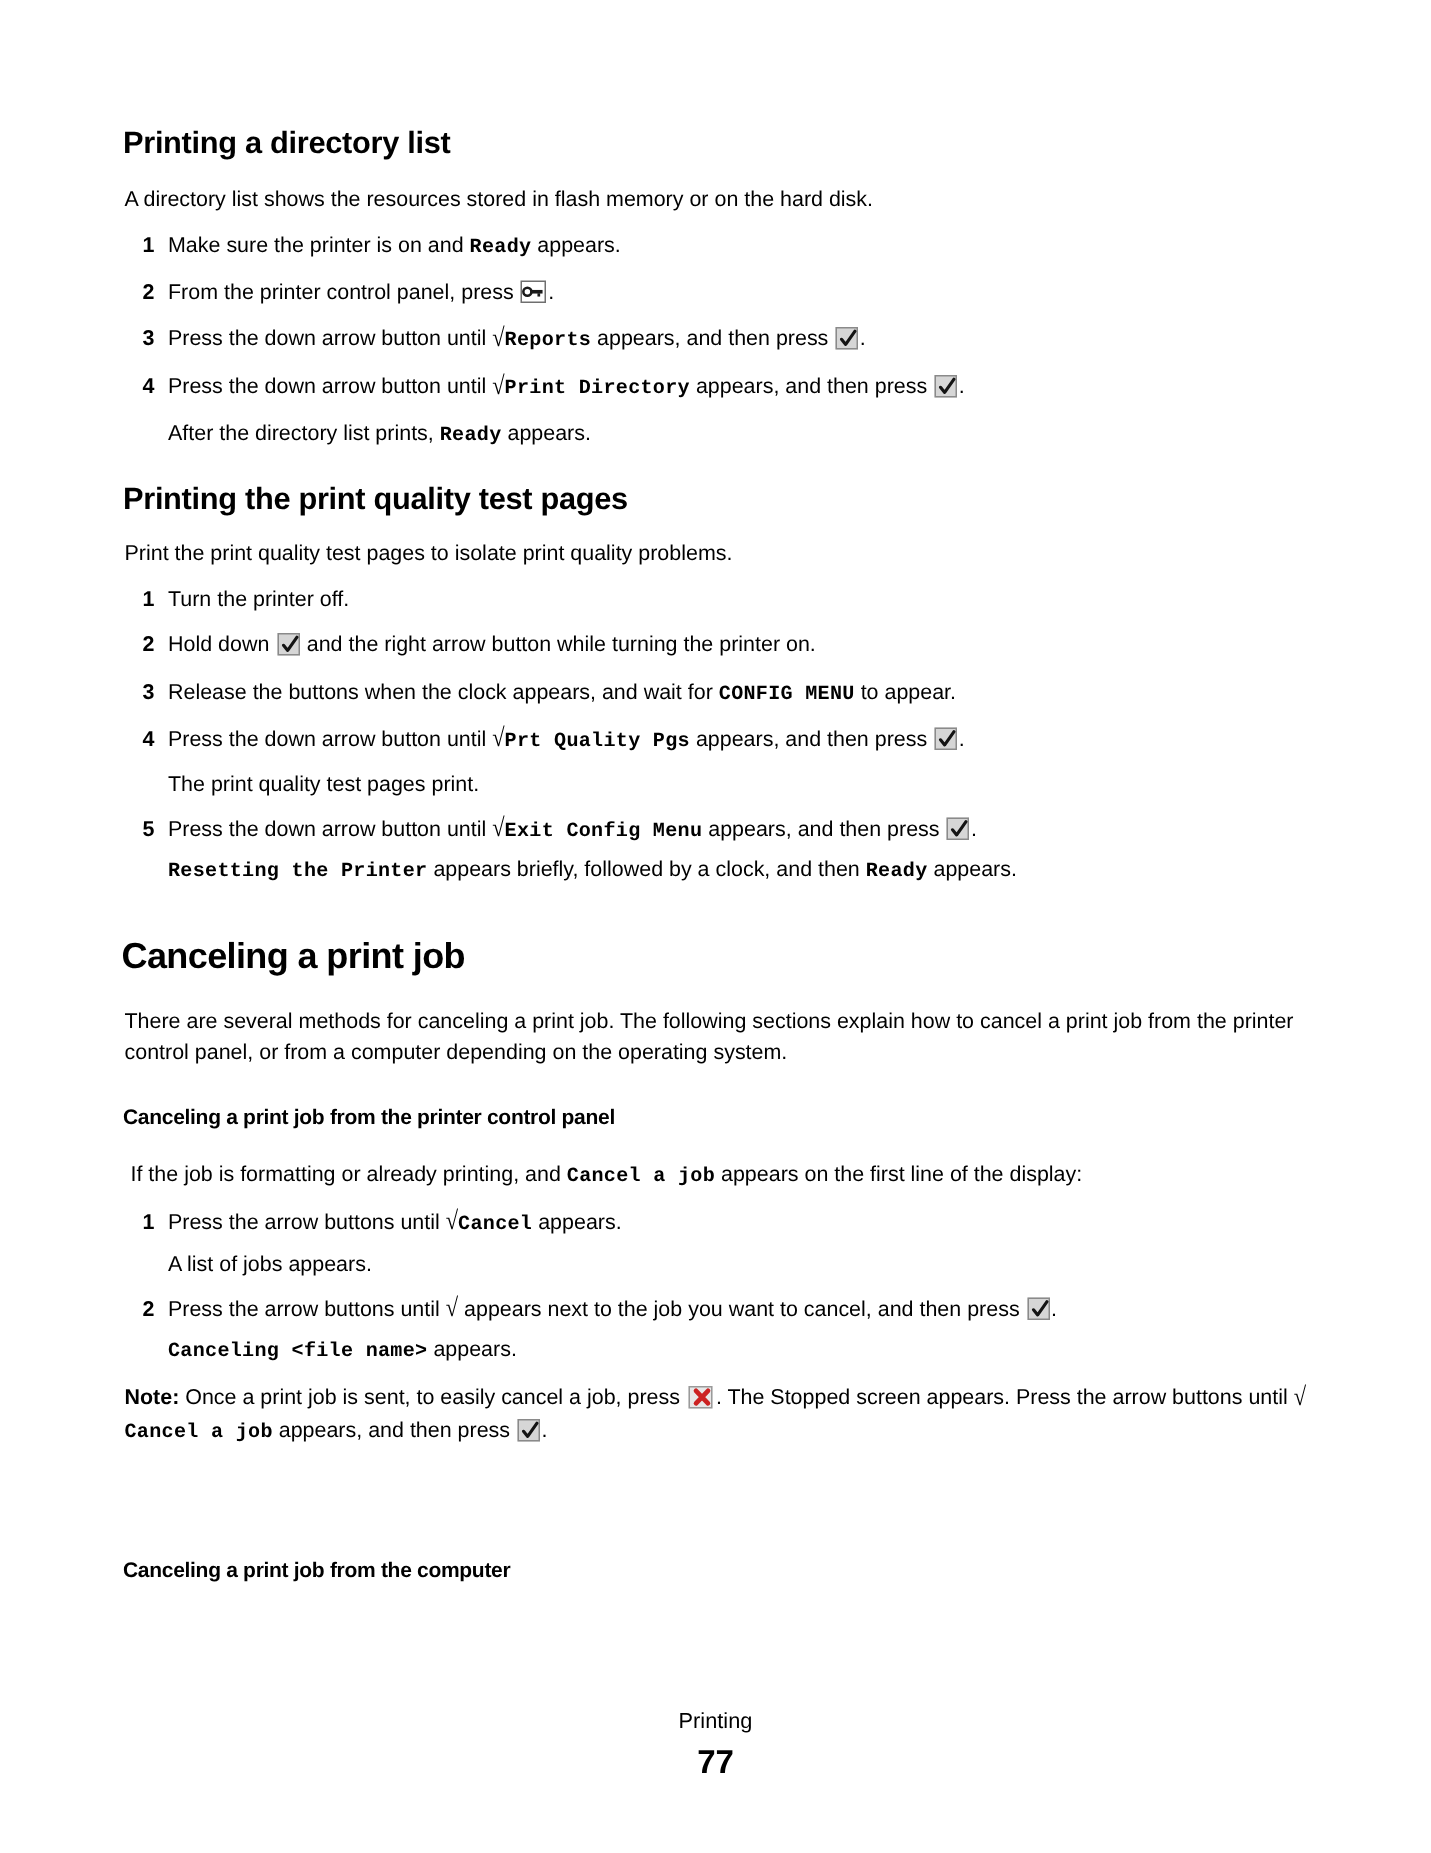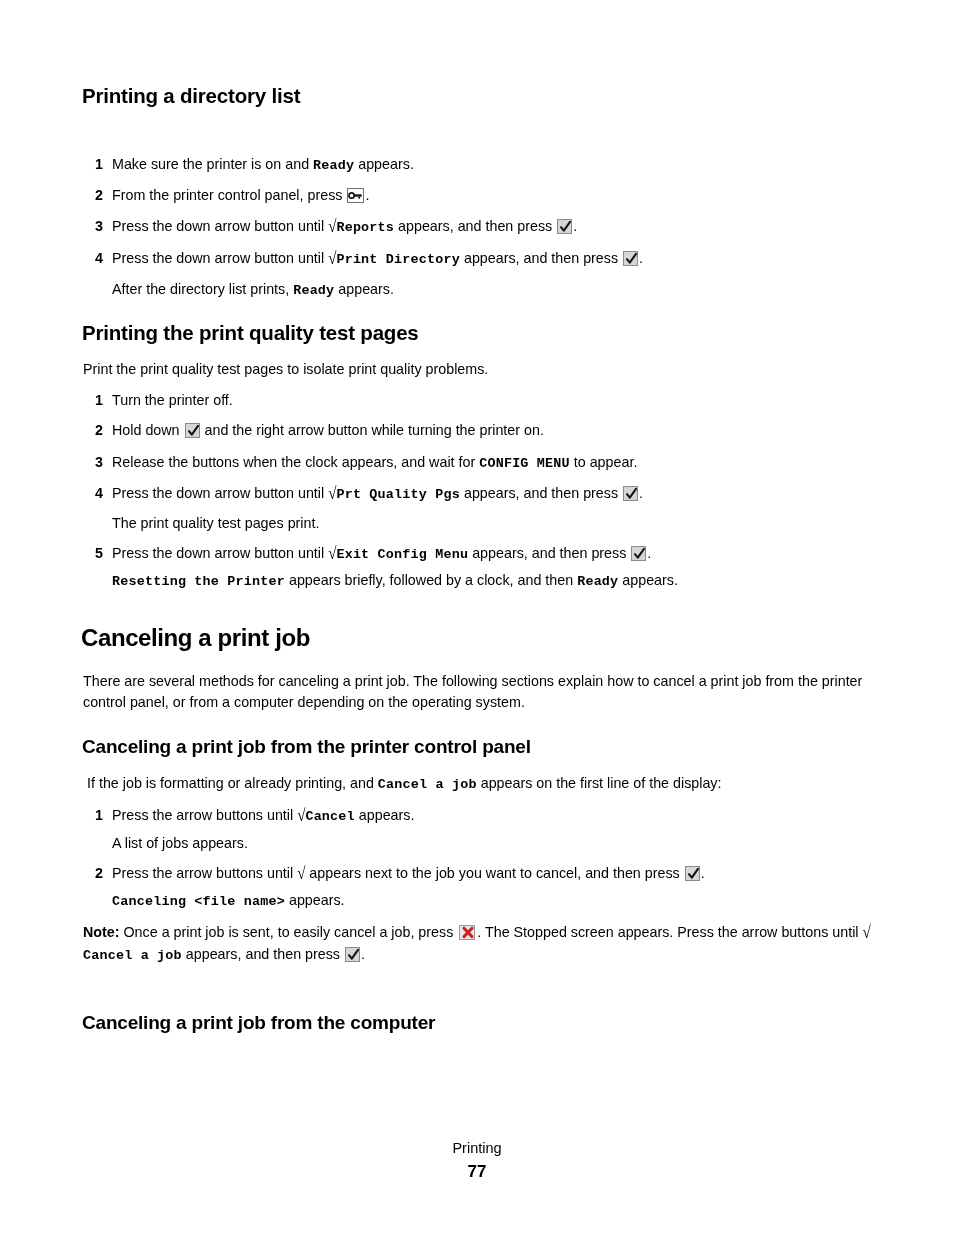--- a/index.html
+++ b/index.html
@@ -34,21 +34,21 @@
     line-height: 1.1;
   }
   .h2 {
     font-size: 20.5px;
     font-weight: bold;
     letter-spacing: -0.2px;
     margin: 0;
     line-height: 1.15;
   }
   .h3 {
-    font-size: 19px;
+    font-size: 14px;
     font-weight: bold;
     letter-spacing: -0.2px;
     margin: 0;
     line-height: 1.15;
   }
 
   
   .para {
     font-size: 14.3px;
     line-height: 1.45;
@@ -134,33 +134,34 @@
     position: absolute;
     left: 0;
     width: 954px;
     text-align: center;
   }
   .footer-label {
     font-size: 14.5px;
     line-height: 1.2;
   }
   .footer-page {
-    font-size: 17px;
+    font-size: 22px;
     font-weight: bold;
     line-height: 1.2;
     margin-top: 5px;
   }
 </style>
 </head>
 <body>
 
 <div class="page">
 
   <h2 class="h2" style="position:absolute; left:82px; top:84px;">Printing a directory list</h2>
 
+  <p class="para" style="position:absolute; left:83px; top:123px; width:790px;">A directory list shows the resources stored in flash memory or on the hard disk.</p>
 
   <div class="step" style="position:absolute; left:83px; top:154px; width:790px;">
     <span class="step-num">1</span>
     <span class="step-body"><span>Make sure the printer is on and </span><span class="mono">Ready</span><span> appears.</span></span>
   </div>
 
   <div class="step" style="position:absolute; left:83px; top:185px; width:790px;">
     <span class="step-num">2</span>
     <span class="step-body"><span>From the printer control panel, press </span><span class="icon-key"><svg width="15" height="13" viewBox="0 0 15 13">
             <circle cx="3.6" cy="6.5" r="2.7" fill="none" stroke="#1a1a1a" stroke-width="1.7"></circle>
@@ -257,21 +258,21 @@
   </div>
 
   <p class="para" style="position:absolute; left:83px; top:922px; width:790px;">
     <span class="note-label">Note:</span><span> Once a print job is sent, to easily cancel a job, press </span><span class="icon-x"><svg width="14" height="13" viewBox="0 0 14 13">
           <path d="M3 2.2 L11 10.6 M11 2.2 L3 10.6" fill="none" stroke="#cc2222" stroke-width="3.1" stroke-linecap="round"></path>
         </svg></span><span>. The Stopped screen appears. Press the arrow buttons until </span><span class="radical">√</span><span class="mono">Cancel a job</span><span> appears, and then press </span><span class="icon-check"><svg width="13" height="14" viewBox="0 0 13 14">
           <path d="M2 7.2 L4.8 10.6 L11 1.8" fill="none" stroke="#141414" stroke-width="2.1" stroke-linecap="round" stroke-linejoin="round"></path>
         </svg></span><span>.</span>
   </p>
 
-  <h3 class="h3" style="position:absolute; left:82px; top:1012px;">Canceling a print job from the computer</h3>
+  <h3 class="h3" style="position:absolute; left:82px; top:1038px;">Canceling a print job from the computer</h3>
 
 
   <div class="footer" style="top:1140px;">
     <div class="footer-label">Printing</div>
     <div class="footer-page">77</div>
   </div>
 
 </div>
 
 </body></html>

